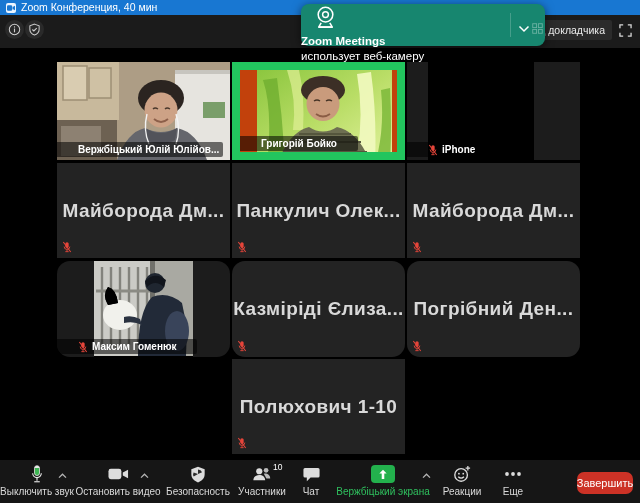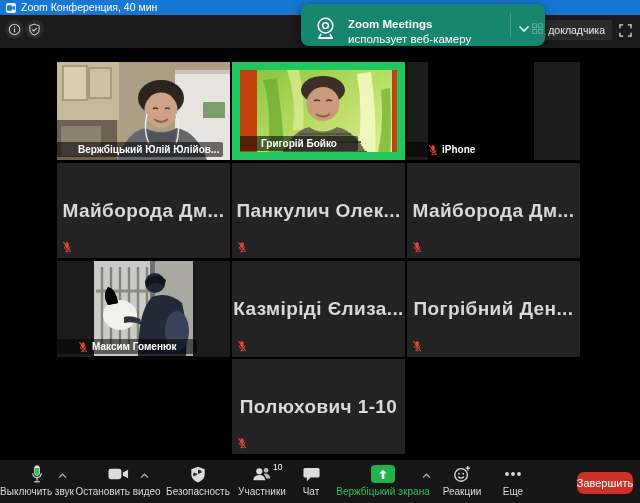--- a/index.html
+++ b/index.html
@@ -21,36 +21,36 @@
   .round-btn svg { display:block; }
   .speaker-view-btn { position:absolute; top:5px; right:28px; height:20px; background:#2b2b2b;
                       border-radius:2px; display:flex; align-items:center; gap:5px; padding:0 7px;
                       color:#ececec; font-size:10.5px; white-space:nowrap; }
   .fullscreen-btn { position:absolute; top:8px; right:7px; width:15px; height:15px;
                     display:flex; align-items:center; justify-content:center; }
 
   
   .toast { position:absolute; top:4px; left:301px; width:244px; height:42px; background:#17866f;
            border-radius:8px; box-shadow:0 2px 10px rgba(0,0,0,.55); z-index:10;
-           display:flex; align-items:flex-end; }
+           display:flex; align-items:flex-start;flex-direction:column; }
   .toast-cam { margin:0 9px 0 11px; flex:0 0 auto; }
   .toast-texts { display:flex; flex-direction:column; gap:2px; }
   .toast-title { color:#fff; font-size:11.5px; font-weight:bold; line-height:13px; white-space:nowrap; }
   .toast-sub { color:#fff; font-size:11.5px; line-height:13px; white-space:nowrap; }
   .toast-timer { position:absolute; left:184px; top:16px; font-size:10px; color:rgba(255,255,255,.25); }
   .toast-divider { position:absolute; left:209px; top:9px; width:1px; height:24px; background:rgba(255,255,255,.20); }
   .toast-chevron { position:absolute; left:217px; top:15px; }
   .toast-grid { position:absolute; left:231px; top:16px; opacity:.35; }
 
   
   .stage { position:absolute; top:48px; left:0; width:640px; height:412px; background:#000; }
   .tile { position:absolute; width:173px; background:#232323; overflow:hidden; }
   .tile.r1 { top:14px; height:98px; }
   .tile.r2 { top:115px; height:95px; }
-  .tile.r3 { top:213px; height:96px; }
+  .tile.r3 { top:213px; height:96px;border-radius:13px; }
   .tile.r4 { top:311px; height:95px; }
   .tile.c1 { left:57px; } .tile.c2 { left:232px; } .tile.c3 { left:407px; }
   .tile.active { border:8px solid #22c55e; background:#c2410c; }
   .tile.dark { background:#1c1c1c; }
   .center-name { position:absolute; inset:0; display:flex; align-items:center; justify-content:center;
                  color:#d9d9d9; font-size:19px; font-weight:bold; letter-spacing:.4px; }
   .name-label { position:absolute; left:0; bottom:3px; background:rgba(0,0,0,.55); color:#fff;
                 font-size:10px; line-height:15px; padding:0 21px; display:flex; align-items:center;
                 gap:4px; border-radius:0 2px 2px 0; max-width:96%; white-space:nowrap;font-weight:bold; }
   .tile.active .name-label { bottom:1px; }

